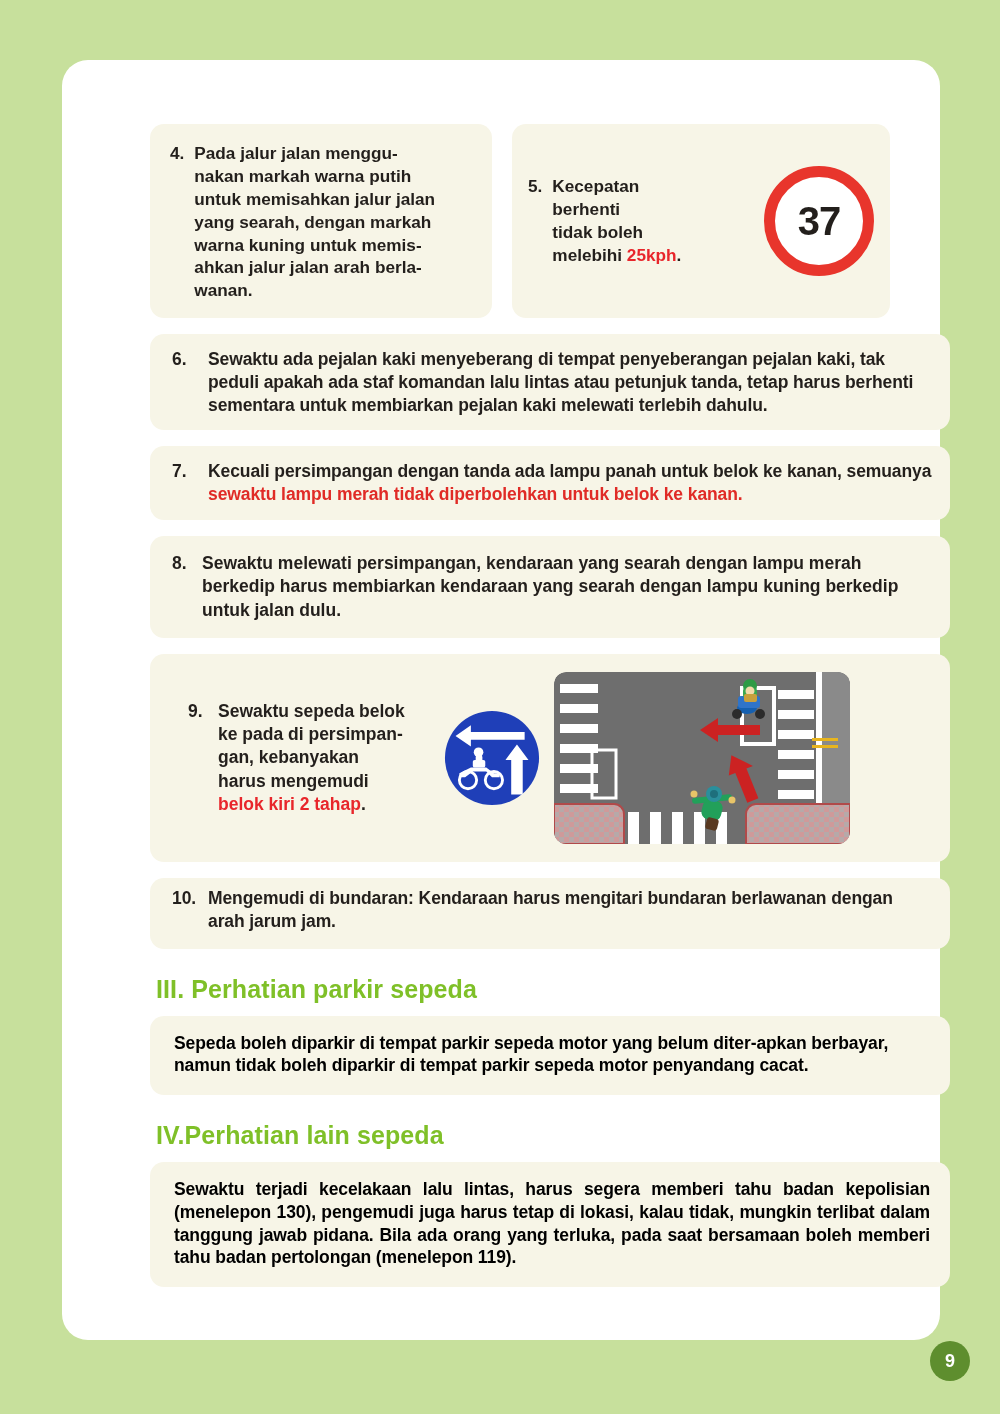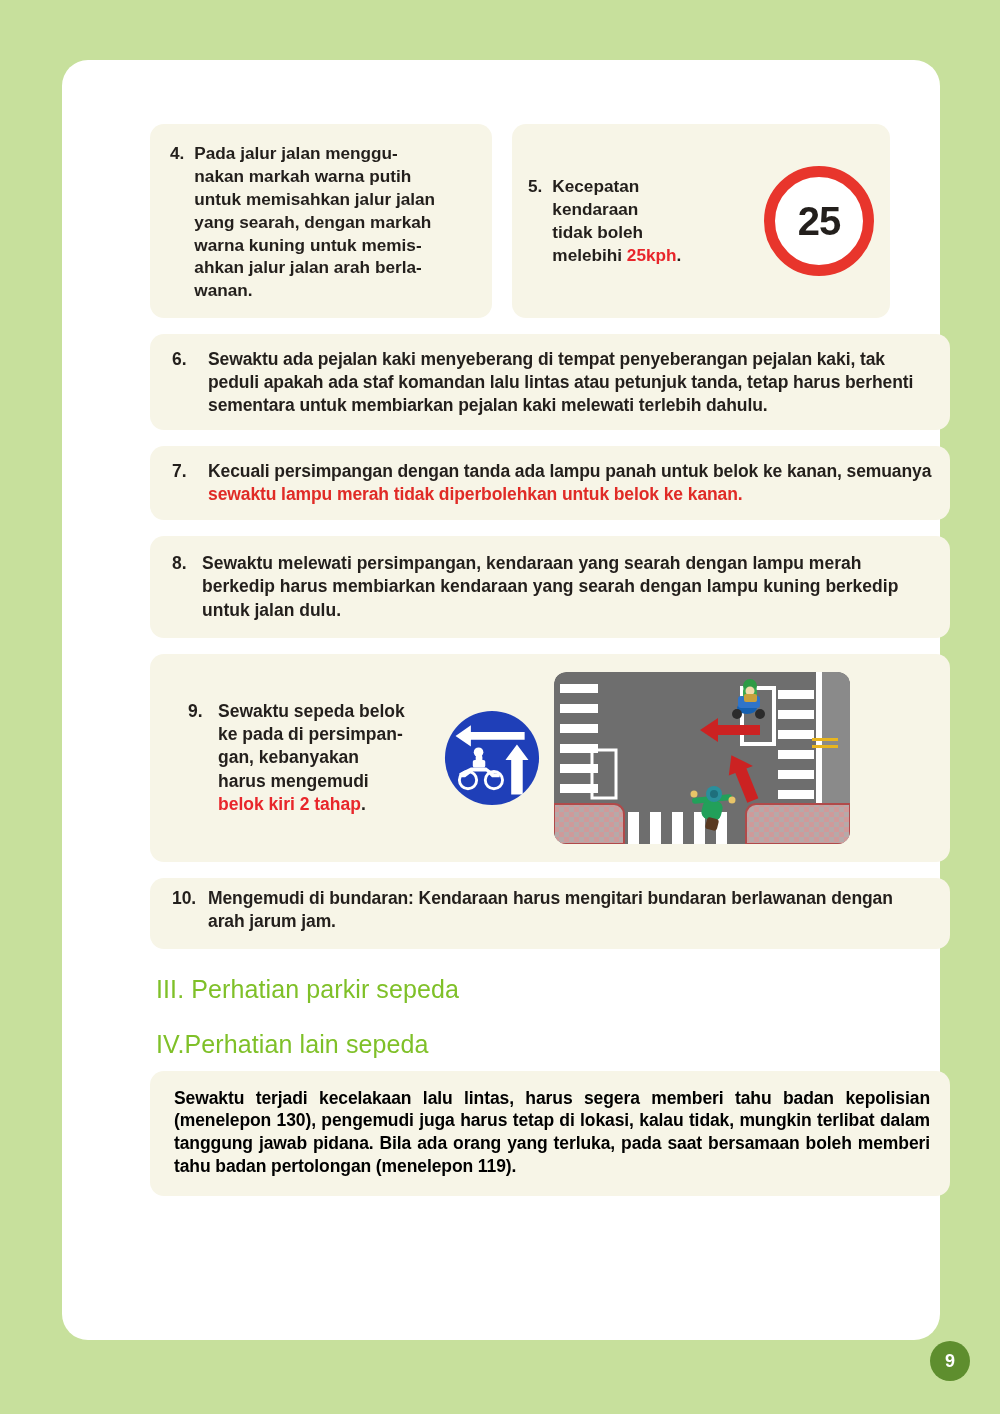--- a/index.html
+++ b/index.html
@@ -71,21 +71,21 @@
   
   .c9-text{flex:0 0 250px;padding-left:22px;}
   .c9-sign{flex:0 0 auto;width:96px;height:96px;margin:0 14px 0 6px;}
   .c9-dia{flex:0 0 auto;width:296px;height:172px;}
 
   .sign-blue{width:96px;height:96px;}
   .roaddia{width:296px;height:172px;display:block;border-radius:12px;}
 
   
   .head{
-    color:#7fc028;font-weight:normal;font-size:25px;margin:26px 0 12px 6px;
+    color:#7fc028;font-weight:bold;font-size:25px;margin:26px 0 12px 6px;
     letter-spacing:0.1px;
   }
   .head2{}
 
   .justified{text-align:justify;}
 </style>
 </head>
 <body>
 
 <div class="page">
@@ -107,29 +107,29 @@
               <div>wanan.</div>
             </div>
           </div>
         </div>
 
         <div class="card card-5">
           <div class="li blk5" style="flex:1 1 auto;">
             <div class="num">5.</div>
             <div class="txt">
               <div>Kecepatan</div>
-              <div>kendaraan</div>
+              <div>berhenti</div>
               <div>tidak boleh</div>
               <div>
                 <span>melebihi </span><span class="red">25kph</span><span>.</span>
               </div>
             </div>
           </div>
           <div class="speedsign">
-            <span>25</span>
+            <span>37</span>
           </div>
         </div>
       </div>
 
       <div class="card card-6 stack">
         <div class="li wide">
           <div class="num">6.</div>
           <div class="txt">Sewaktu ada pejalan kaki menyeberang di tempat penyeberangan pejalan kaki, tak peduli apakah ada staf komandan lalu lintas atau petunjuk tanda, tetap harus berhenti sementara untuk membiarkan pejalan kaki melewati terlebih dahulu.</div>
         </div>
       </div>
@@ -274,20 +274,23 @@
       </div>
 
       <div class="card card-10 stack">
         <div class="li wide">
           <div class="num">10.</div>
           <div class="txt">Mengemudi di bundaran: Kendaraan harus mengitari bundaran berlawanan dengan arah jarum jam.</div>
         </div>
       </div>
 
       <div class="head">III. Perhatian parkir sepeda</div>
+      <div class="card card-p">
+        <div class="wide">Sepeda boleh diparkir di tempat parkir sepeda motor yang belum diter-apkan berbayar, namun tidak boleh diparkir di tempat parkir sepeda motor penyandang cacat.</div>
+      </div>
 
       <div class="head head2">IV.Perhatian lain sepeda</div>
       <div class="card card-p">
         <div class="wide justified">Sewaktu terjadi kecelakaan lalu lintas, harus segera memberi tahu badan kepolisian (menelepon 130), pengemudi juga harus tetap di lokasi, kalau tidak, mungkin terlibat dalam tanggung jawab pidana. Bila ada orang yang terluka, pada saat bersamaan boleh memberi tahu badan pertolongan (menelepon 119).</div>
       </div>
 
     </div>
   </div>
 
   <div class="page-badge">

